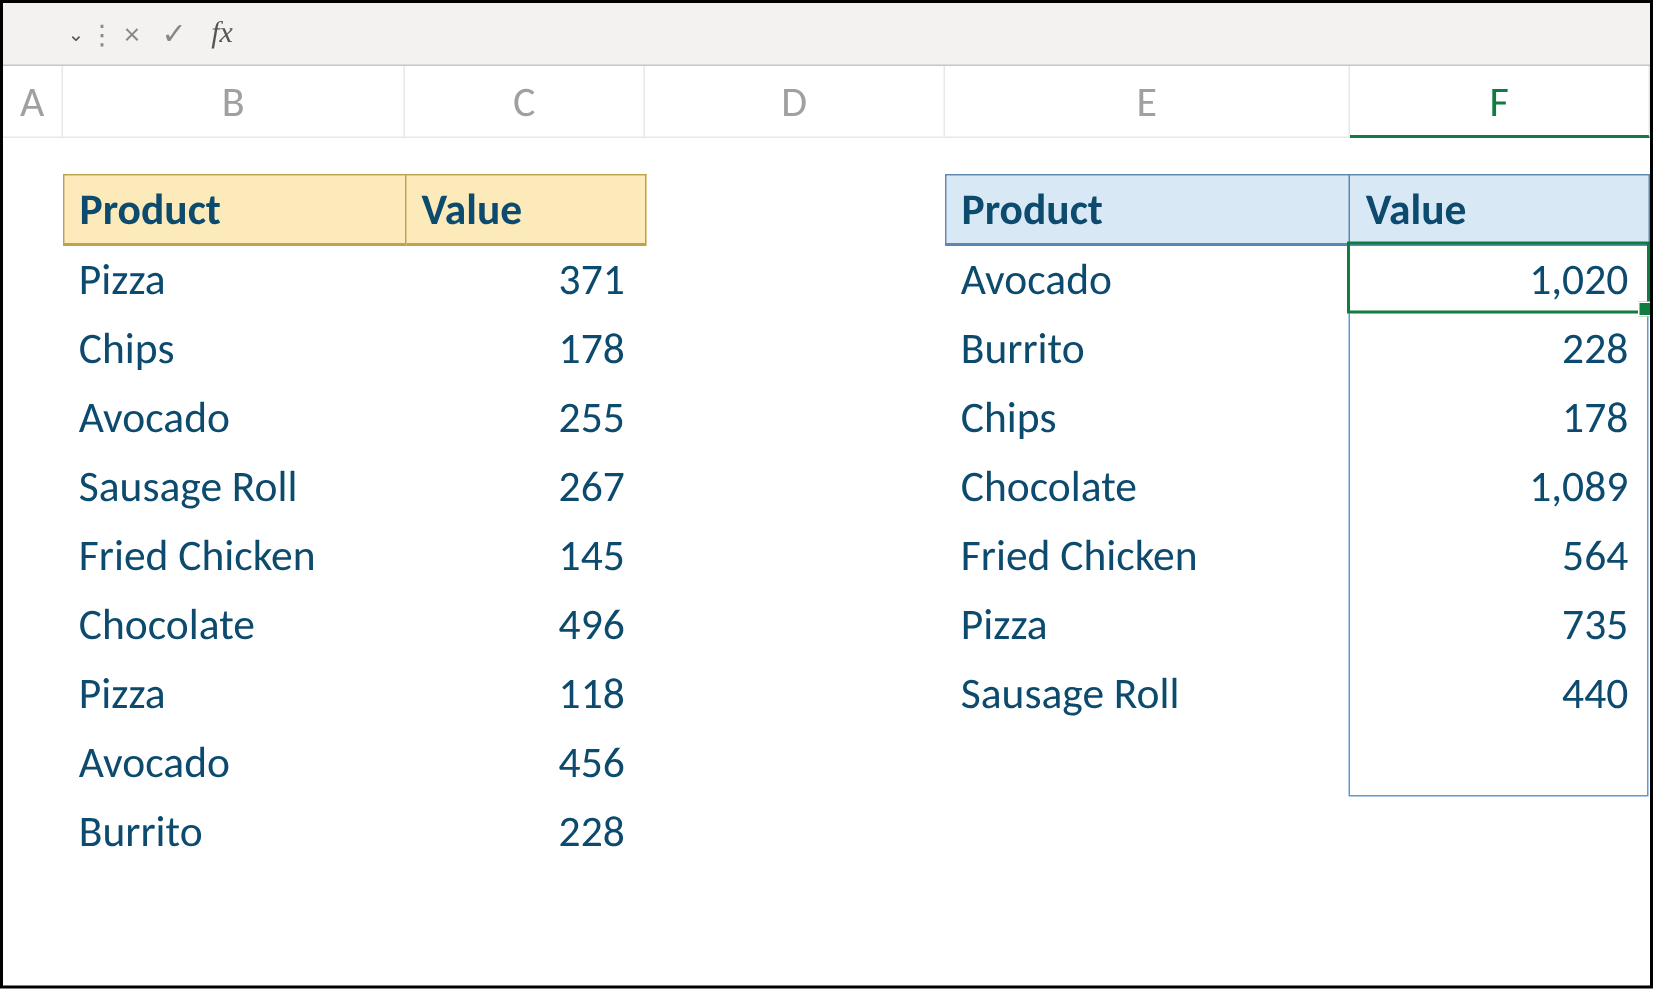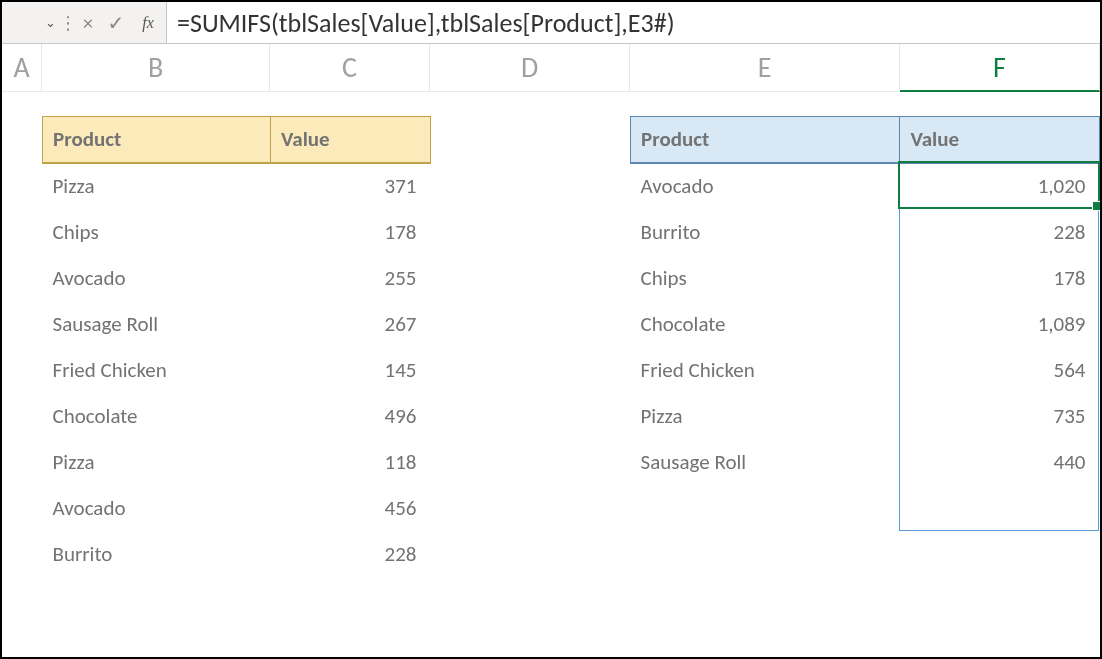--- a/index.html
+++ b/index.html
@@ -55,21 +55,21 @@
   }
   .fb-btn.enter { color: #888; }
   .fx-label {
     width: 36px;
     display:flex;
     align-items:center;
     justify-content:center;
     font-style: italic;
     font-family: 'Times New Roman', serif;
     color: #555;
-    font-size: 16px;
+    font-size: 20px;
   }
   .formula-input {
     flex: 1;
     height: 100%;
     background: #fff;
     display: flex;
     align-items: center;
     padding-left: 10px;
     font-size: 26px;
     color: #333;
@@ -113,23 +113,23 @@
   }
 
   
   .tbl {
     position: absolute;
     border-collapse: collapse;
   }
   .tbl td, .tbl th {
     height: 46px;
     padding: 0 10px;
-    font-size: 21px;
+    font-size: 29px;
     text-align: left;
-    color: #737373;
+    color: #0c4a6e;
     vertical-align: middle;
   }
   .tbl th {
     font-weight: 700;
   }
   .tbl .num {
     text-align: right;
     padding-right: 14px;
     margin-top: 44px;
   }
@@ -175,21 +175,20 @@
 <body>
 
 <div class="formula-bar">
   <div class="name-box">
     <span class="chev">⌄</span>
   </div>
   <div class="vsep">⋮</div>
   <div class="fb-btn">×</div>
   <div class="fb-btn enter">✓</div>
   <div class="fx-label">fx</div>
-  <div class="formula-input">=SUMIFS(tblSales[Value],tblSales[Product],E3#)</div>
 </div>
 
 <div class="col-headers">
   <div class="col-header colA">A</div>
   <div class="col-header colB">B</div>
   <div class="col-header colC">C</div>
   <div class="col-header colD">D</div>
   <div class="col-header colE">E</div>
   <div class="col-header colF active">F</div>
 </div>

